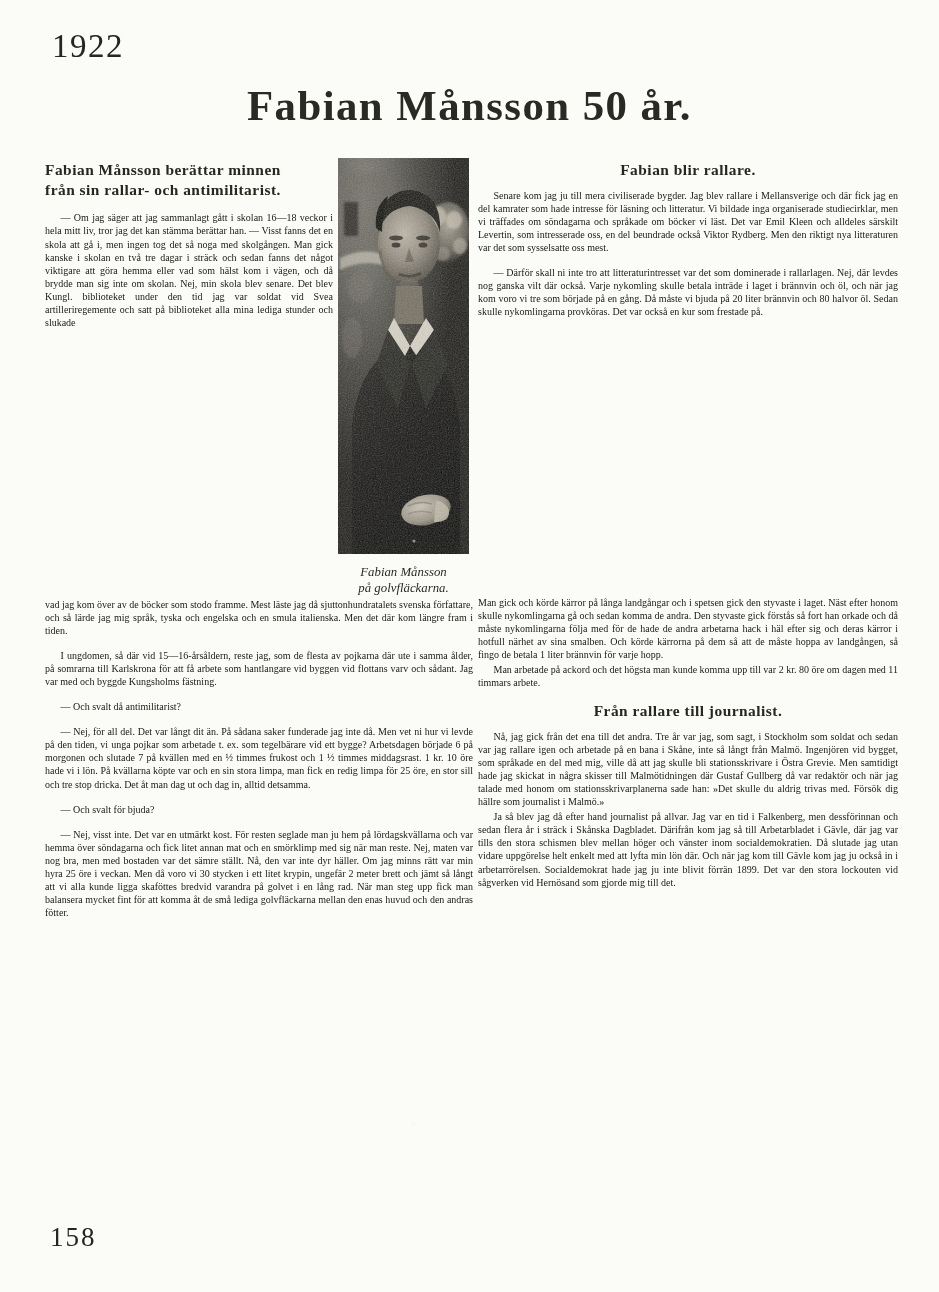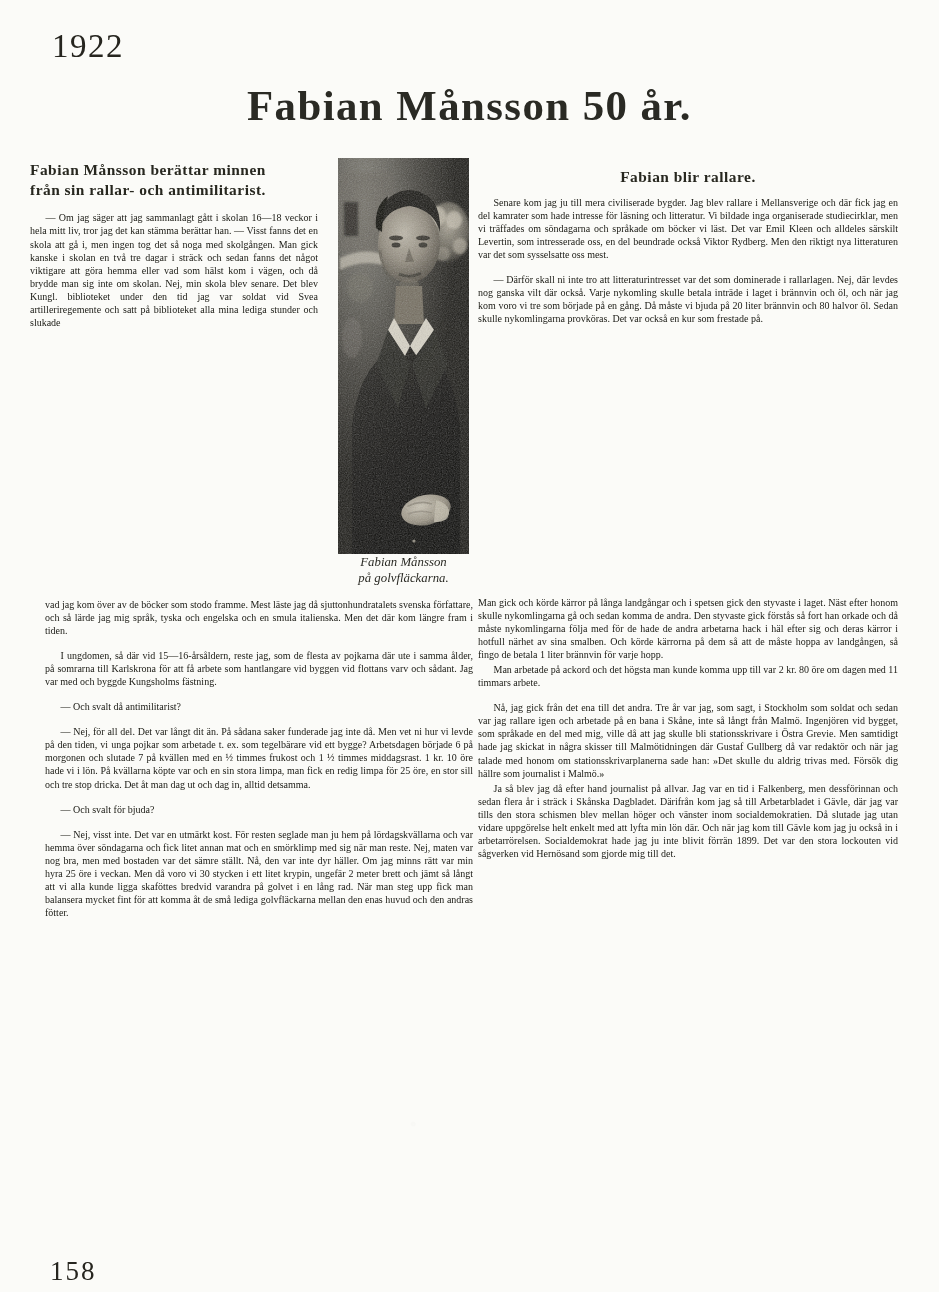--- a/index.html
+++ b/index.html
@@ -31,21 +31,21 @@
     left: 52px;
     top: 28px;
     font-size: 33px;
     letter-spacing: 1.5px;
     font-family: "Liberation Serif", "DejaVu Serif", serif;
     color: #26251f;
   }
   .folio {
     position: absolute;
     left: 50px;
-    top: 1256px;
+    top: 1222px;
     font-size: 27px;
     letter-spacing: 2px;
     color: #26251f;
   }
 
   
   .main-title {
     position: absolute;
     left: 0;
     right: 0;
@@ -55,30 +55,29 @@
     font-weight: bold;
     letter-spacing: 1.4px;
     color: #2a2a24;
     font-family: "Liberation Serif", "DejaVu Serif", serif;
     transform: scaleX(1.02);
   }
 
   
   .col-left {
     position: absolute;
-    left: 30px;
+    left: 45px;
     top: 160px;
     width: 288px;
   }
   .col-right {
     position: absolute;
     left: 478px;
     top: 160px;
     width: 420px;
-    margin-top: 7px;
   }
   .full-left {
     position: absolute;
     left: 45px;
     top: 598px;
     width: 428px;
   }
   .right-lower {
     position: absolute;
     left: 478px;
@@ -94,21 +93,21 @@
     width: 131px;
   }
   .photo {
     width: 131px;
     height: 396px;
     display: block;
     background: #2b2a26;
     filter: contrast(1.05);
   }
   .photo-caption {
-    margin-top: 0;
+    margin-top: 10px;
     text-align: center;
     font-style: italic;
     font-size: 12.8px;
     line-height: 1.28;
     color: #2a2a24;
   }
 
   
   h2.sub {
     margin: 0 0 9px 0;
@@ -269,19 +268,20 @@
     <p class="body gap">— Och svalt då antimilitarist?</p>
     <p class="body gap">— Nej, för all del. Det var långt dit än. På sådana saker funderade jag inte då. Men vet ni hur vi levde på den tiden, vi unga pojkar som arbetade t. ex. som tegelbärare vid ett bygge? Arbetsdagen började 6 på morgonen och slutade 7 på kvällen med en ½ timmes frukost och 1 ½ timmes middagsrast. 1 kr. 10 öre hade vi i lön. På kvällarna köpte var och en sin stora limpa, man fick en redig limpa för 25 öre, en stor sill och tre stop dricka. Det åt man dag ut och dag in, alltid detsamma.</p>
     <p class="body gap">— Och svalt för bjuda?</p>
     <p class="body gap">— Nej, visst inte. Det var en utmärkt kost. För resten seglade man ju hem på lördagskvällarna och var hemma över söndagarna och fick litet annan mat och en smörklimp med sig när man reste. Nej, maten var nog bra, men med bostaden var det sämre ställt. Nå, den var inte dyr häller. Om jag minns rätt var min hyra 25 öre i veckan. Men då voro vi 30 stycken i ett litet krypin, ungefär 2 meter brett och jämt så långt att vi alla kunde ligga skaföttes bredvid varandra på golvet i en lång rad. När man steg upp fick man balansera mycket fint för att komma åt de små lediga golvfläckarna mellan den enas huvud och den andras fötter.</p>
   </div>
 
   <div class="right-lower">
     <p class="body noindent">Man gick och körde kärror på långa landgångar och i spetsen gick den styvaste i laget. Näst efter honom skulle nykomlingarna gå och sedan komma de andra. Den styvaste gick förstås så fort han orkade och då måste nykomlingarna följa med för de hade de andra arbetarna hack i häl efter sig och deras kärror i hotfull närhet av sina smalben. Och körde kärrorna på dem så att de måste hoppa av landgången, så fingo de betala 1 liter brännvin för varje hopp.</p>
     <p class="body">Man arbetade på ackord och det högsta man kunde komma upp till var 2 kr. 80 öre om dagen med 11 timmars arbete.</p>
     <div class="spacer-sm"></div>
+    <h2 class="sub center">Från rallare till journalist.</h2>
     <p class="body">Nå, jag gick från det ena till det andra. Tre år var jag, som sagt, i Stockholm som soldat och sedan var jag rallare igen och arbetade på en bana i Skåne, inte så långt från Malmö. Ingenjören vid bygget, som språkade en del med mig, ville då att jag skulle bli stationsskrivare i Östra Grevie. Men samtidigt hade jag skickat in några skisser till Malmötidningen där Gustaf Gullberg då var redaktör och när jag talade med honom om stationsskrivarplanerna sade han: »Det skulle du aldrig trivas med. Försök dig hällre som journalist i Malmö.»</p>
     <p class="body">Ja så blev jag då efter hand journalist på allvar. Jag var en tid i Falkenberg, men dessförinnan och sedan flera år i sträck i Skånska Dagbladet. Därifrån kom jag så till Arbetarbladet i Gävle, där jag var tills den stora schismen blev mellan höger och vänster inom socialdemokratien. Då slutade jag utan vidare uppgörelse helt enkelt med att lyfta min lön där. Och när jag kom till Gävle kom jag ju också in i arbetarrörelsen. Socialdemokrat hade jag ju inte blivit förrän 1899. Det var den stora lockouten vid sågverken vid Hernösand som gjorde mig till det.</p>
   </div>
 
   <div class="folio">158</div>
 
 </div>
 
 </body></html>

